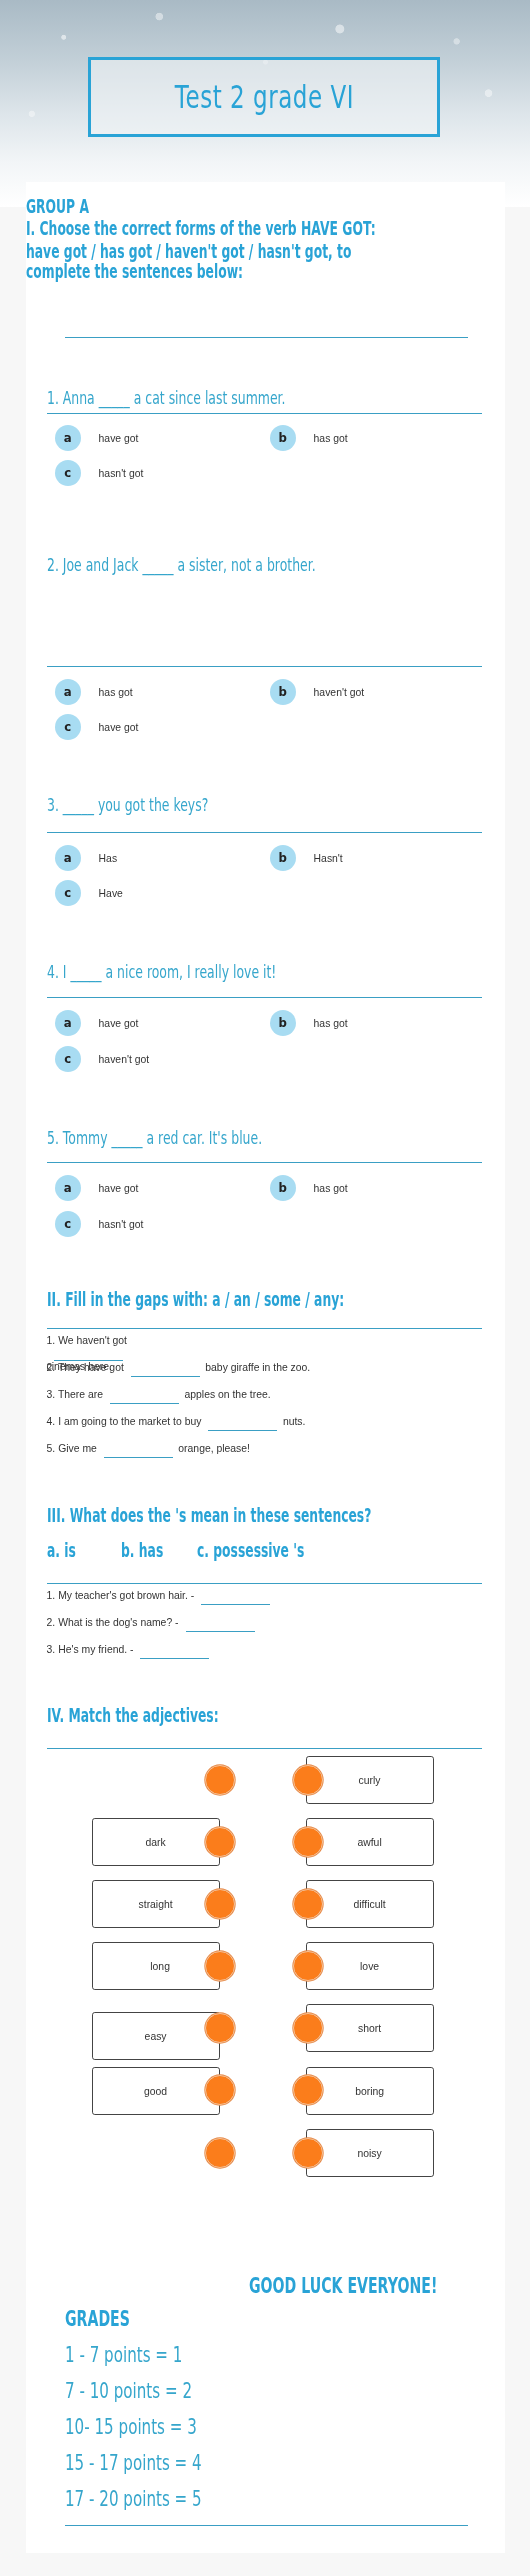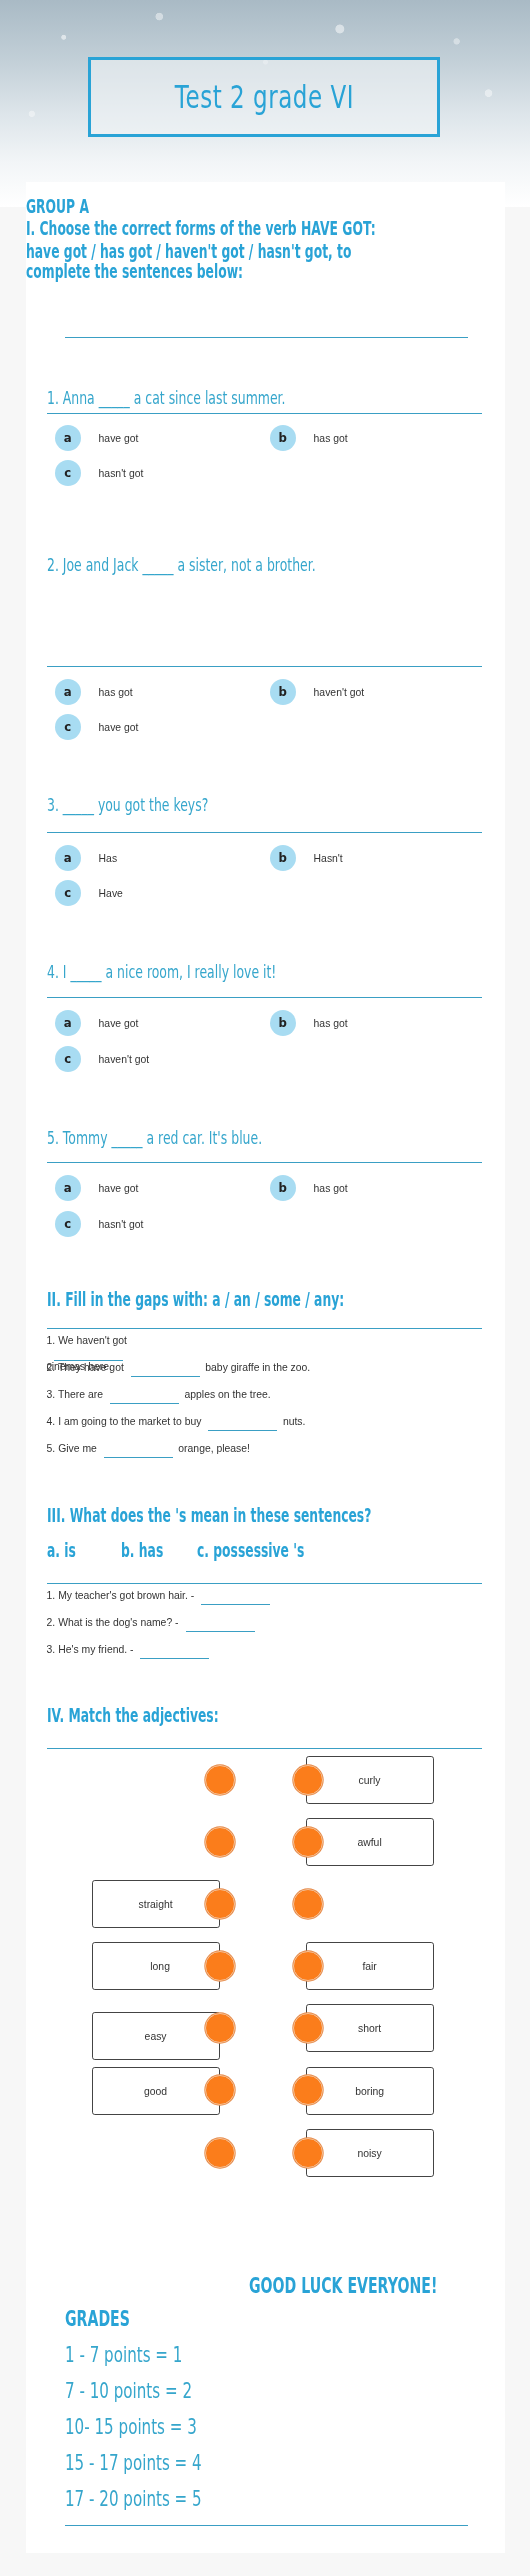--- a/index.html
+++ b/index.html
@@ -213,31 +213,33 @@
       <span class="blank"></span>
     </div>
 
   <div class="abs hand section-title" style="left:21px;top:1523px;">IV. Match the adjectives:</div>
   <div class="rule" style="left:21px;top:1566px;width:435px;"></div>
 
   <div class="match-dot" style="left:179px;top:1583px;"></div>
   <div class="match-box" style="left:280px;top:1574px;">curly</div>
   <div class="match-dot" style="left:267px;top:1583px;"></div>
 
+  <div class="match-box" style="left:66px;top:1636px;">dark</div>
   <div class="match-dot" style="left:179px;top:1645px;"></div>
   <div class="match-box" style="left:280px;top:1636px;">awful</div>
   <div class="match-dot" style="left:267px;top:1645px;"></div>
 
   <div class="match-box" style="left:66px;top:1698px;">straight</div>
   <div class="match-dot" style="left:179px;top:1707px;"></div>
+  <div class="match-box" style="left:280px;top:1698px;">difficult</div>
   <div class="match-dot" style="left:267px;top:1707px;"></div>
 
   <div class="match-box" style="left:66px;top:1760px;padding-left:9px;">long</div>
   <div class="match-dot" style="left:179px;top:1769px;"></div>
-  <div class="match-box" style="left:280px;top:1760px;">fair</div>
+  <div class="match-box" style="left:280px;top:1760px;">love</div>
   <div class="match-dot" style="left:267px;top:1769px;"></div>
 
   <div class="match-box" style="left:66px;top:1822px;margin-top:8px;">easy</div>
   <div class="match-dot" style="left:179px;top:1831px;"></div>
   <div class="match-box" style="left:280px;top:1822px;">short</div>
   <div class="match-dot" style="left:267px;top:1831px;"></div>
 
   <div class="match-box" style="left:66px;top:1885px;">good</div>
   <div class="match-dot" style="left:179px;top:1893px;"></div>
   <div class="match-box" style="left:280px;top:1885px;">boring</div>

